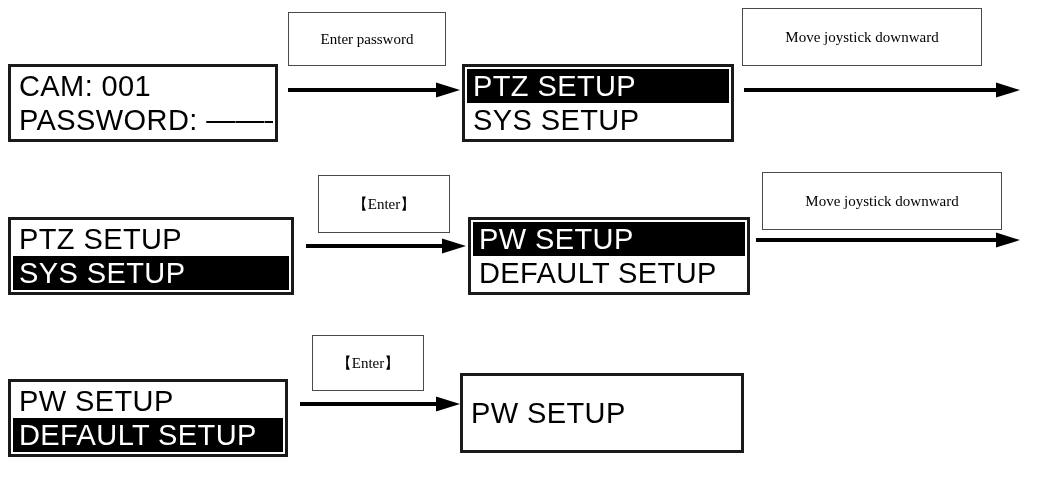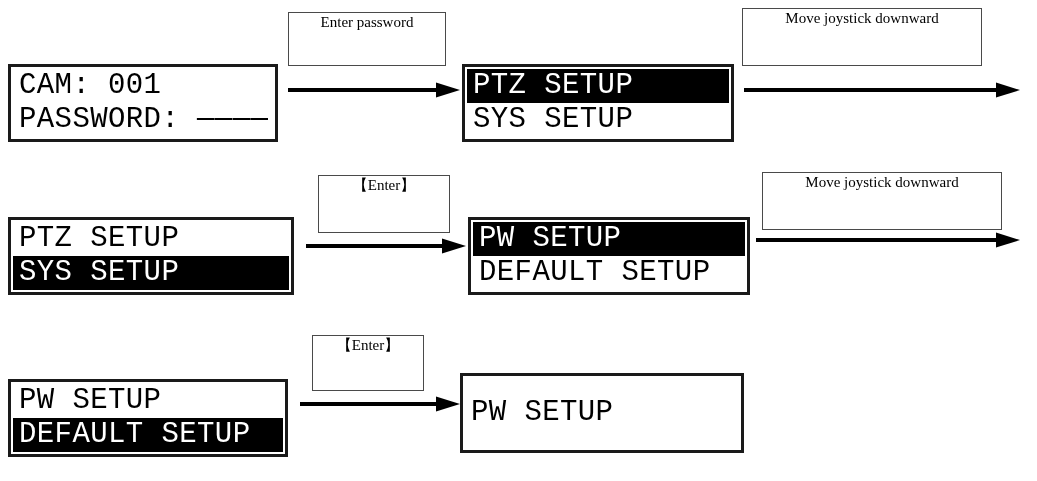--- a/index.html
+++ b/index.html
@@ -29,21 +29,21 @@
     box-sizing: border-box;
     border: 3px solid #1a1a1a;
     background: #ffffff;
     padding: 2px 2px;
     display: flex;
     flex-direction: column;
     justify-content: center;
   }
   .lcd-line {
     box-sizing: border-box;
-    font-family: Liberation Mono, monospace;
+    font-family: Liberation Sans, sans-serif;
     font-size: 29px;
     line-height: 34px;
     height: 34px;
     letter-spacing: 0.4px;
     white-space: pre;
     padding-left: 6px;
     color: #000000;
     background: transparent;
     overflow: hidden;
   }
@@ -52,21 +52,21 @@
     color: #ffffff;
   }
 
   
   .caption-box {
     position: absolute;
     box-sizing: border-box;
     border: 1px solid #4a4a4a;
     background: #ffffff;
     display: flex;
-    align-items: flex-start;
+    align-items: center;
     justify-content: center;
     text-align: center;
   }
   .caption-text {
     font-family: "Liberation Serif", "DejaVu Serif", serif;
     font-size: 15px;
     line-height: 19px;
     color: #000000;
     white-space: nowrap;
   }

